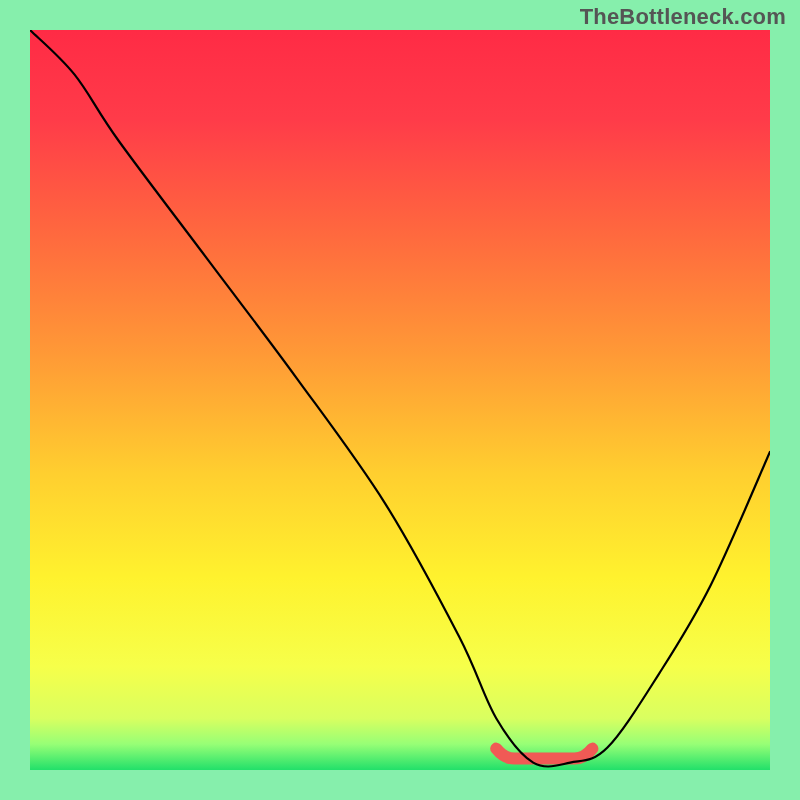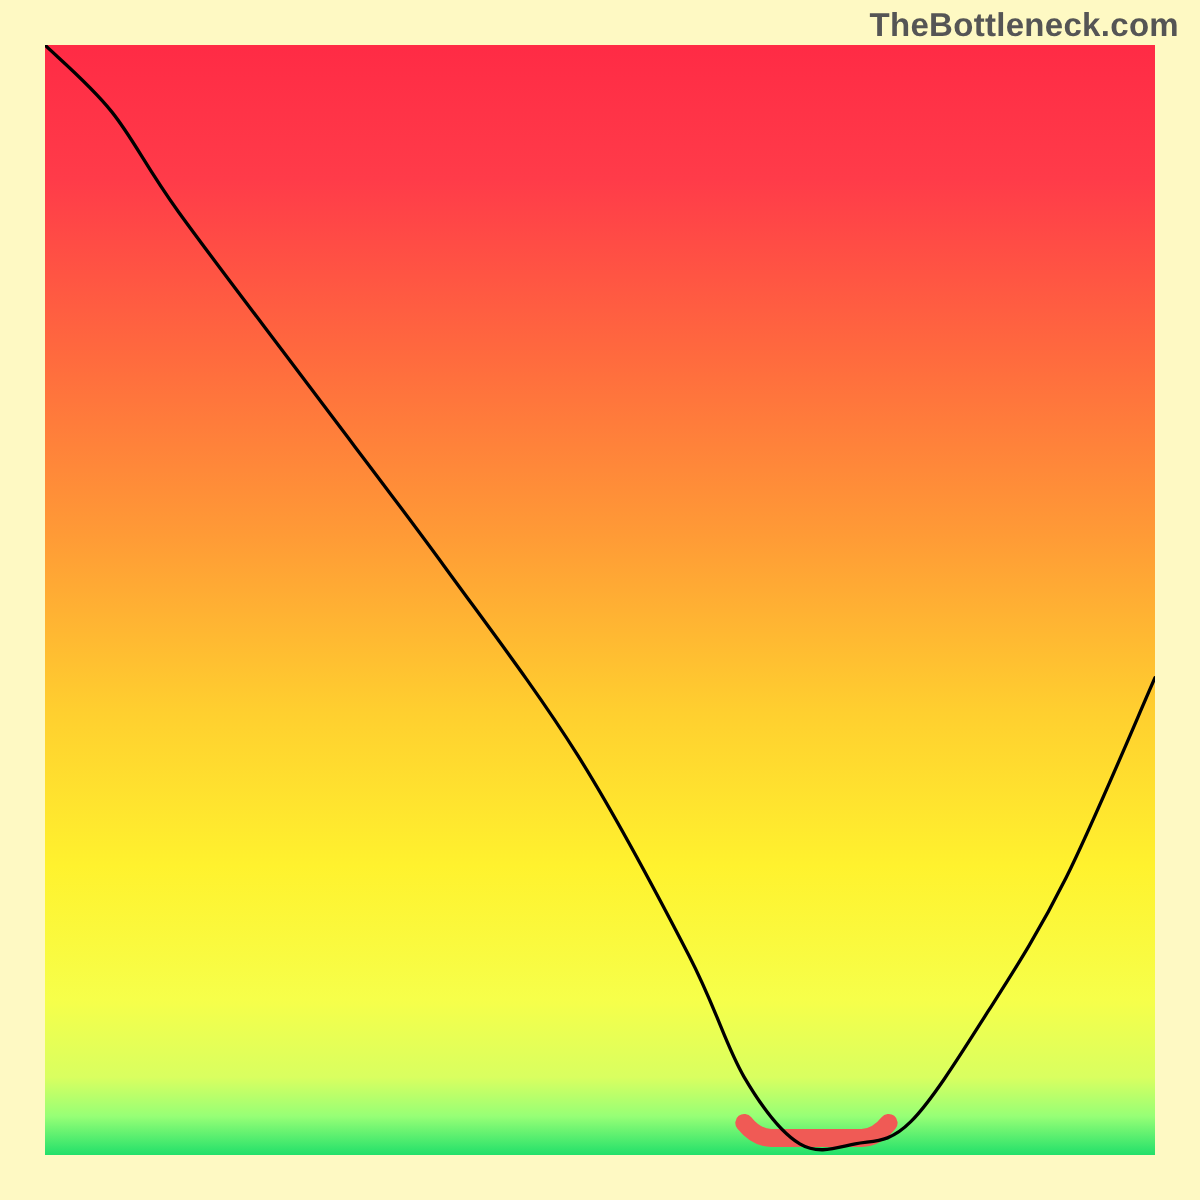--- a/index.html
+++ b/index.html
@@ -7,21 +7,21 @@
     padding: 0;
     width: 800px;
     height: 800px;
     background: #000;
     overflow: hidden;
   }
   .frame {
     position: relative;
     width: 800px;
     height: 800px;
-    background: #fef9c3;
+    background: #86efac;
   }
   .watermark {
     position: absolute;
     top: 4px;
     right: 14px;
     font-family: Arial, Helvetica, sans-serif;
     font-size: 22px;
     font-weight: bold;
     color: #555;
     letter-spacing: 0.2px;

